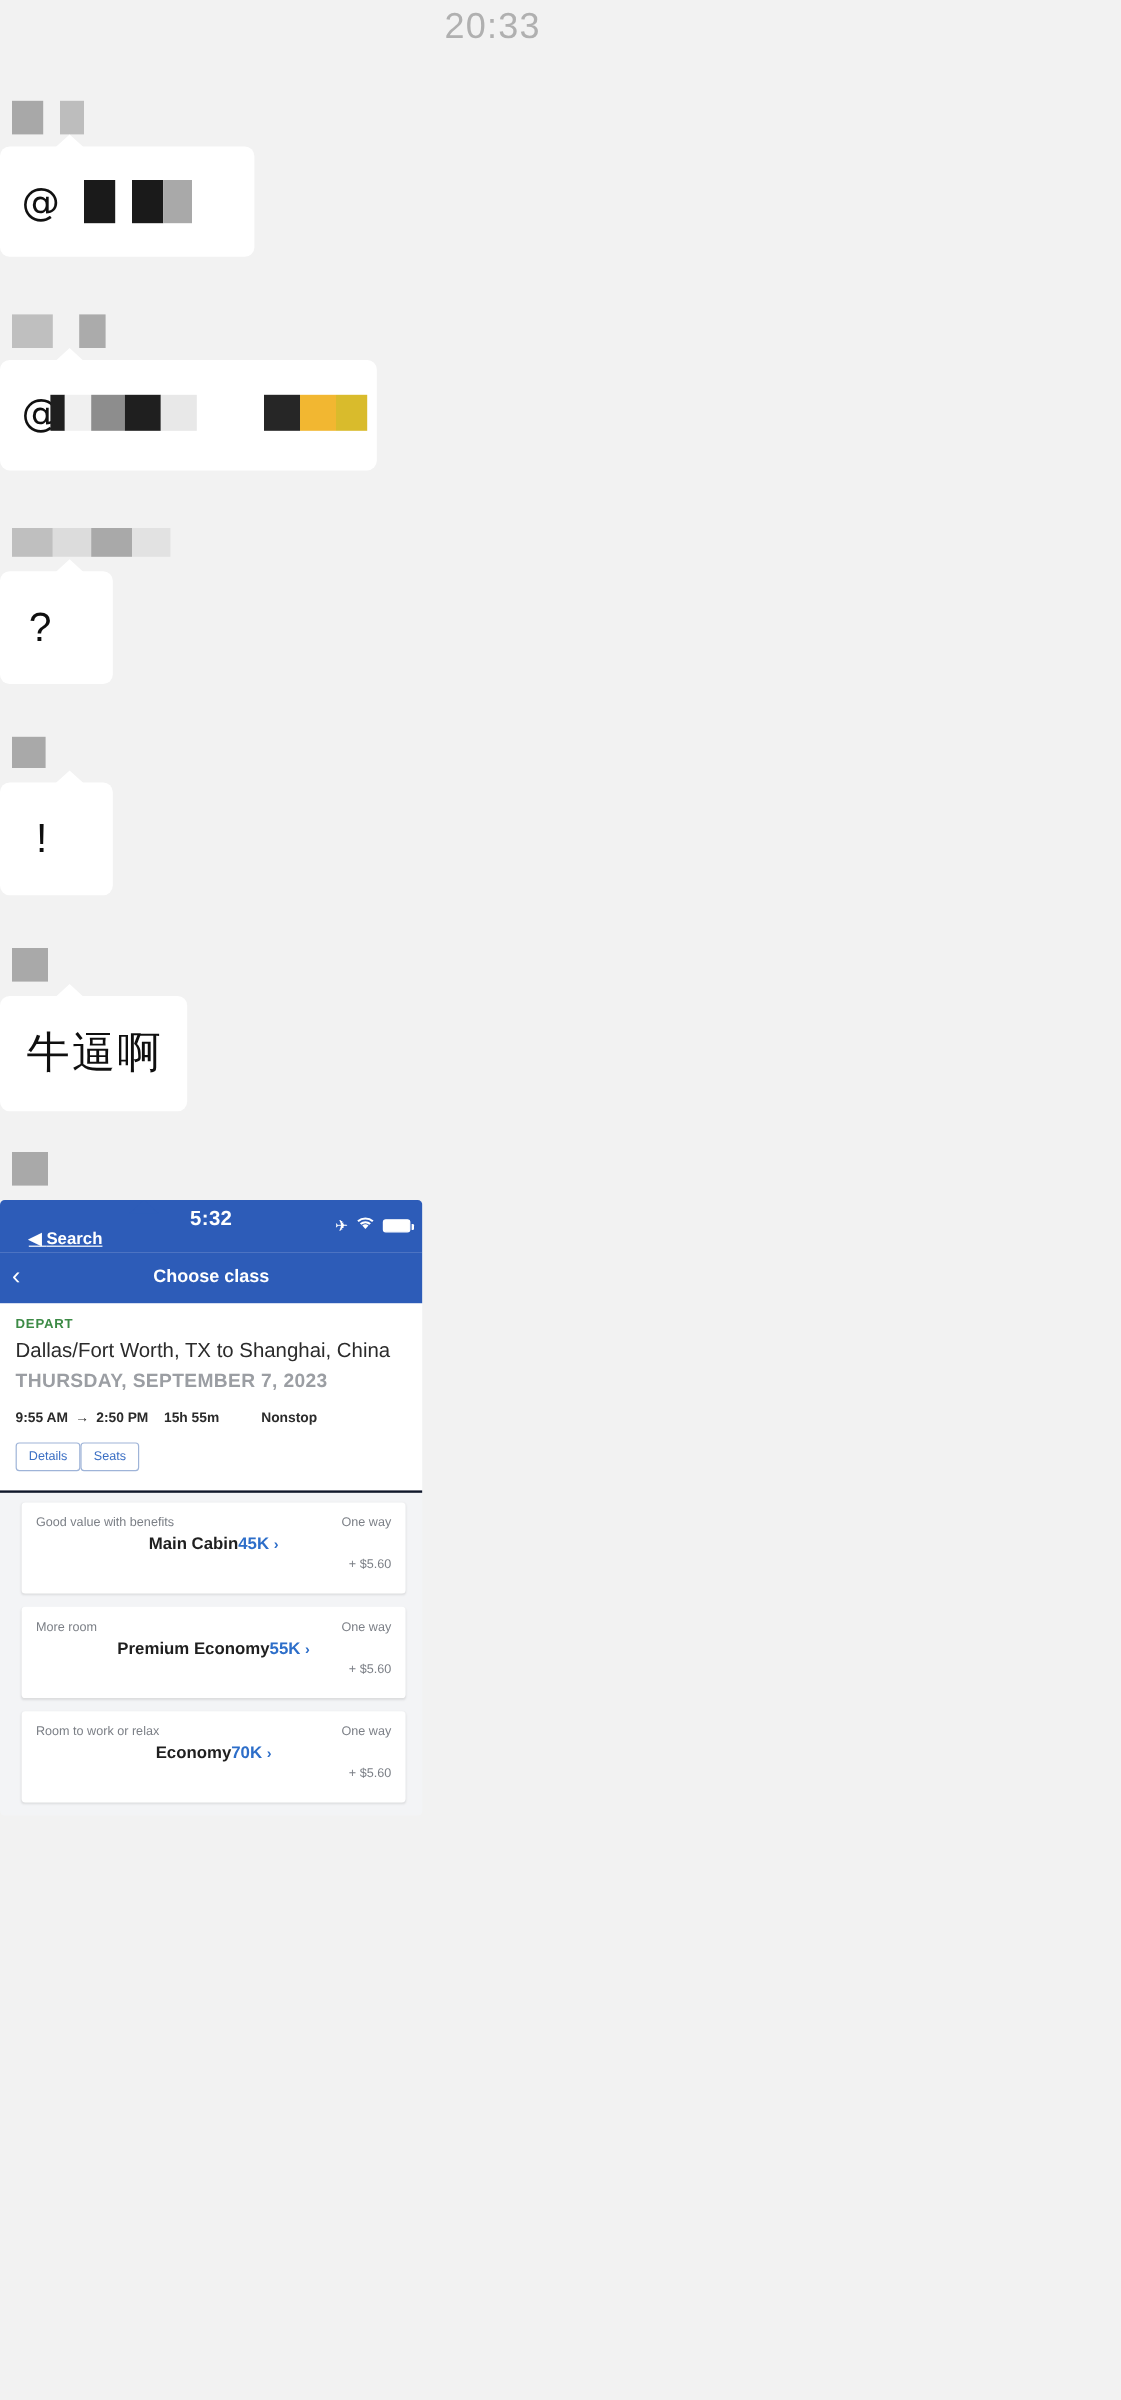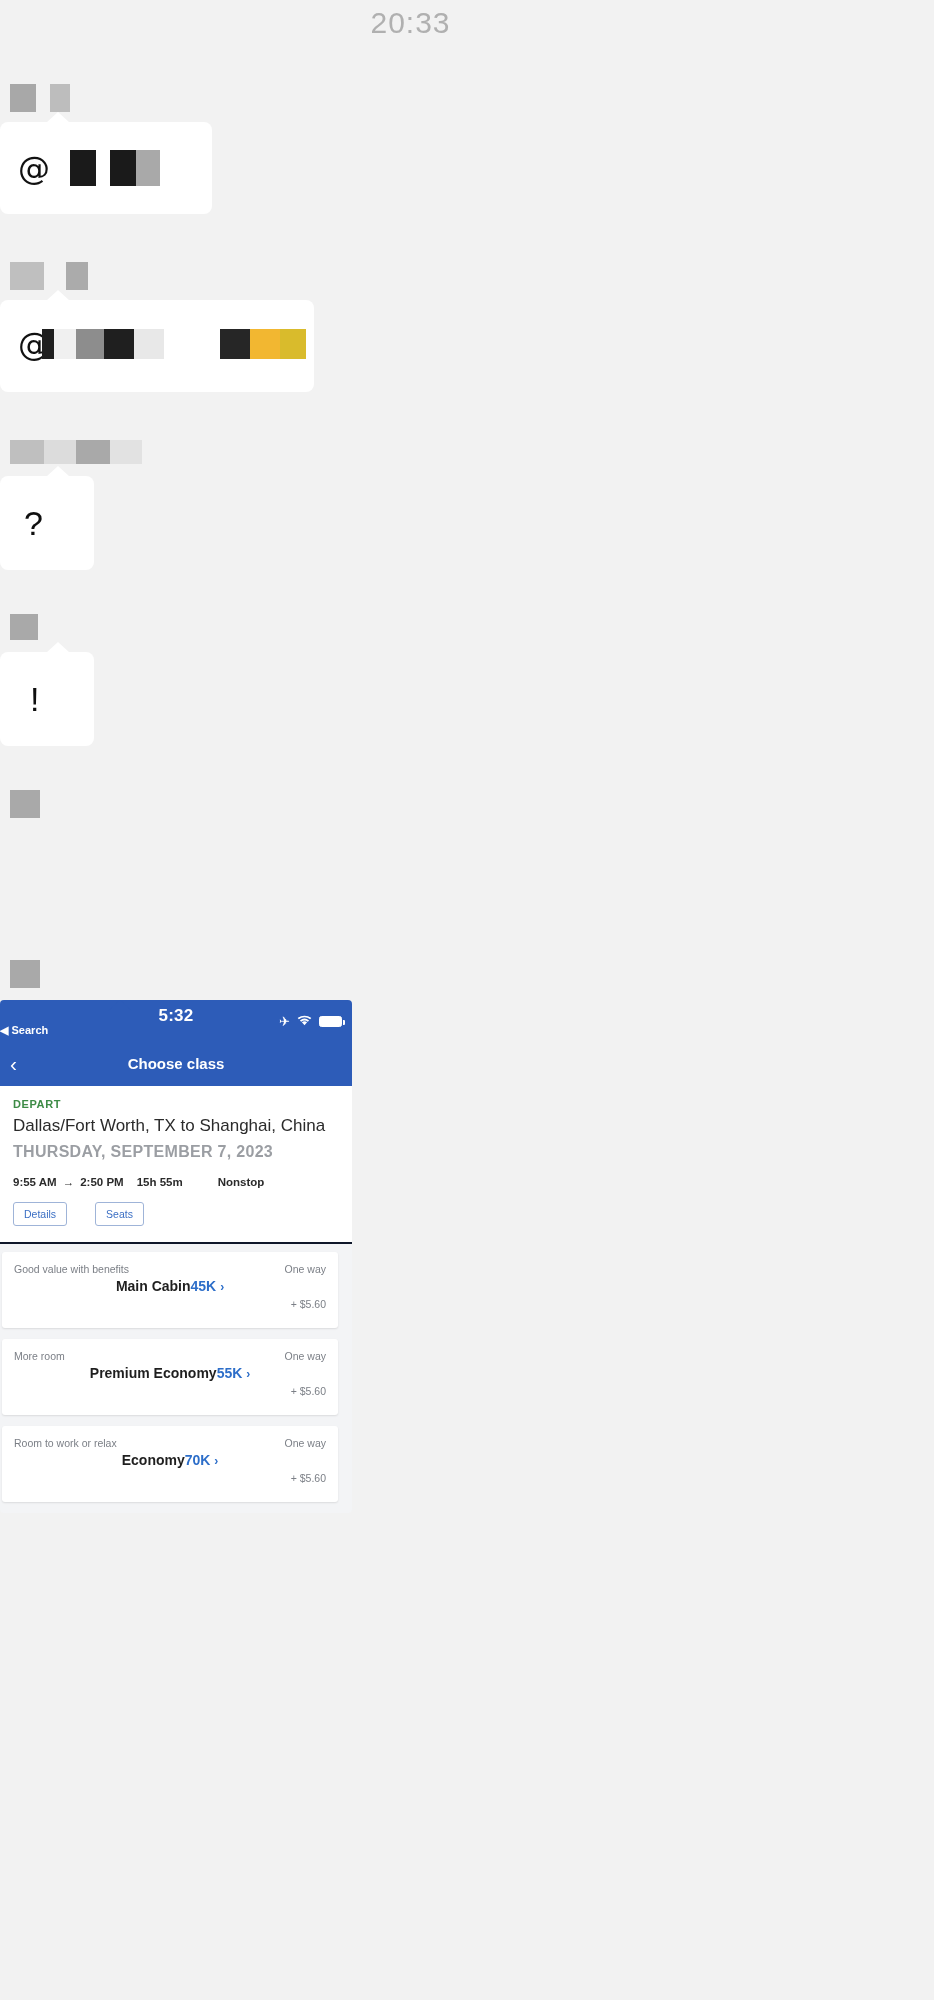--- a/index.html
+++ b/index.html
@@ -123,24 +123,25 @@
     position: absolute;
     left: 0; right: 0;
     top: 6px;
     text-align: center;
     font-size: 17px;
     font-weight: bold;
     letter-spacing: .3px;
   }
   .aa-status .st-back {
     position: absolute;
-    left: 0;
+    left: 24px;
     top: 24px;
-    font-size: 11px;
-    font-weight: bold;
+    font-size: 14px;
+    font-weight: bold;
+    text-decoration: underline;
   }
   .aa-status .st-right {
     position: absolute;
     right: 10px;
     top: 12px;
     display: flex;
     align-items: center;
     gap: 7px;
   }
   .ico-plane { font-size: 13px; line-height: 13px; }
@@ -213,31 +214,31 @@
     align-items: center;
     margin-top: 15px;
     font-size: 11.5px;
     font-weight: bold;
     color: #2b2b2b;
   }
   .frow .t1 { white-space: nowrap; }
   .frow .dur { margin-left: 13px; }
   .frow .stops { margin-left: 35px; }
 
-  .pillrow { display: flex; gap: 28px; margin-top: 14px; }
+  .pillrow { display: flex; gap: 0; margin-top: 14px; }
   .pill {
     border: 1px solid #9fb4d8;
     border-radius: 3px;
     color: #3b6fc4;
     font-size: 10.5px;
     padding: 5px 10px;
     background: #fff;
   }
 
-  .class-list { padding: 8px 14px 0 2px; }
+  .class-list { padding: 8px 14px 0 18px; }
   .class-card {
     background: #fff;
     border-radius: 3px;
     padding: 11px 12px 12px 12px;
     margin-bottom: 11px;
     box-shadow: 0 1px 2px rgba(0,0,0,.10);
     position: relative;
     min-height: 76px;
   }
   .cc-top {
@@ -328,20 +329,23 @@
     </div>
     <div class="bubble" style="margin-top:12px; width:94px; height:94px; padding:0;">
       <span class="big-char" style="position:absolute; left:30px; top:26px;">!</span>
     </div>
   </div>
 
   <div class="msg-group" style="position:absolute; top:790px; left:0;">
     <div class="redact-row">
       <span class="blk" style="width:30px;height:28px;background:#a9a9a9;"></span>
     </div>
+    <div class="bubble" style="margin-top:12px; width:156px; height:96px; padding:0;">
+      <span class="cjk" style="position:absolute; left:22px; top:24px; white-space:nowrap;">牛逼啊</span>
+    </div>
   </div>
 
   <div class="msg-group" style="position:absolute; top:960px; left:0;">
     <div class="redact-row">
       <span class="blk" style="width:30px;height:28px;background:#a9a9a9;"></span>
     </div>
   </div>
 
   <div class="shot-wrap">
     <div class="shot-tail"></div>

